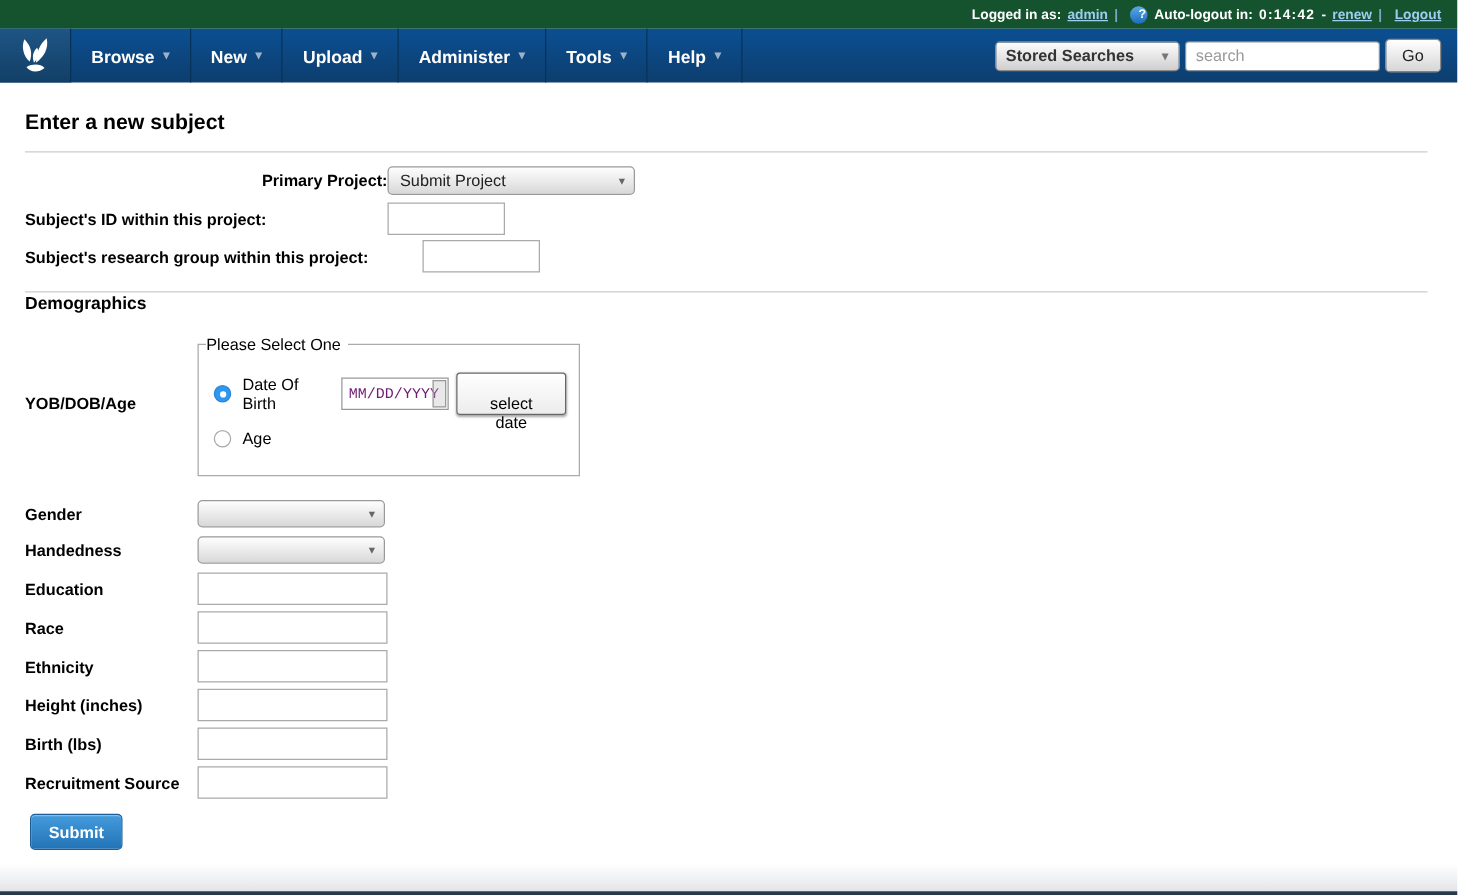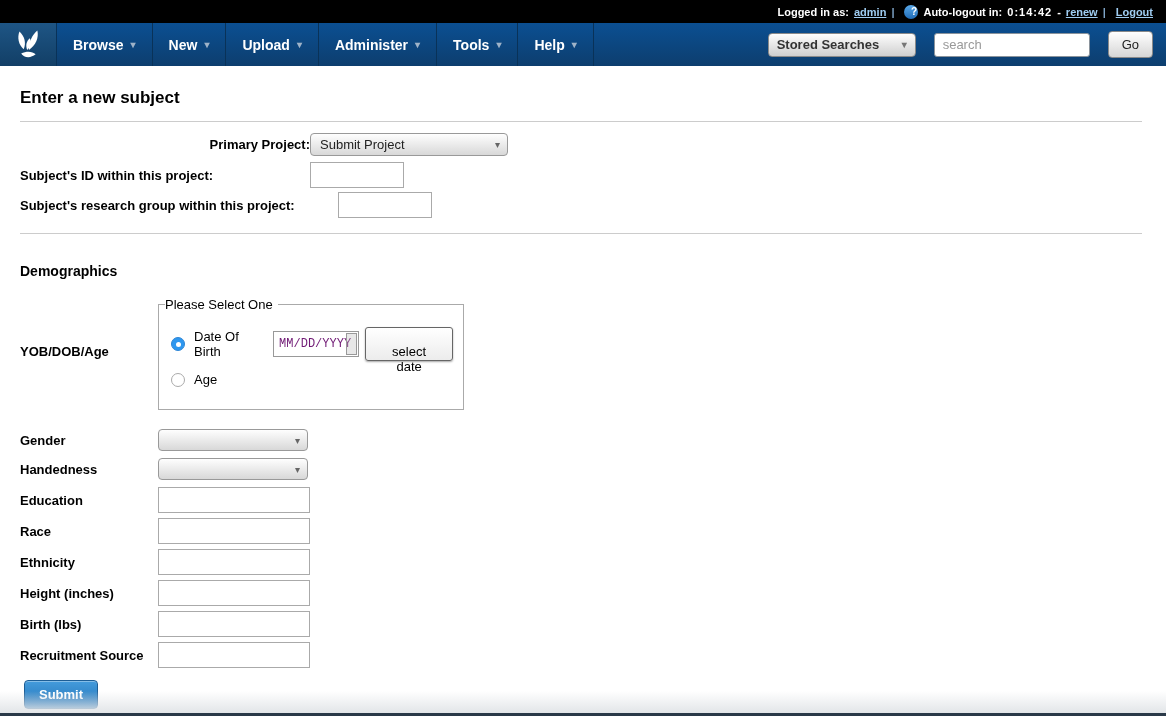--- a/index.html
+++ b/index.html
@@ -1,21 +1,21 @@
 <!DOCTYPE html>
 <html><head>
 <meta charset="utf-8">
 <style>
   * { box-sizing: border-box; margin: 0; padding: 0; }
   html, body { width: 1166px; height: 716px; background: #fff; overflow: hidden; }
   body { font-family: "Liberation Sans", sans-serif; position: relative; }
 
   
   .topbar {
-    height: 23px; background: #000000;
+    height: 23px; background: #14532d;
     display: flex; align-items: center; justify-content: flex-end;
     padding-right: 13px; font-size: 11px; font-weight: bold; color: #fff;
   }
   .topbar span, .topbar a { margin-left: 5px; white-space: nowrap; }
   .tb-link { color: #9fcdf2; text-decoration: underline; cursor: pointer; }
   .tb-sep { color: #7ea4c7; margin: 0 5px; }
   .help-icon {
     width: 14px; height: 14px; border-radius: 50%;
     background: linear-gradient(180deg, #5aa9e9 0%, #1f6cb8 100%);
     color: #fff; font-size: 10px; font-weight: bold;
@@ -36,21 +36,21 @@
     border-right: 1px solid #093258; cursor: pointer;
   }
   .nav-item {
     display: flex; align-items: center; gap: 7px;
     padding: 0 16px; color: #fff; font-size: 14px; font-weight: bold;
     border-right: 1px solid #093258; cursor: pointer; white-space: nowrap;
   }
   .nav-caret { color: #9fb3c8; font-size: 10px; line-height: 1; }
   .nav-right {
     margin-left: auto; display: flex; align-items: center;
-    gap: 18px; padding-right: 13px;
+    gap: 4px; padding-right: 13px;
   }
   .stored-select {
     width: 148px; height: 24px; border-radius: 4px;
     background: linear-gradient(180deg, #fdfdfd 0%, #cfcfcf 100%);
     border: 1px solid #8a8a8a; display: flex; align-items: center;
     padding: 0 8px; font-size: 13px; font-weight: bold; color: #333;
     position: relative; cursor: pointer;
   }
   .stored-select .sel-caret { position: absolute; right: 8px; color: #777; font-size: 10px; }
   .search-input {
@@ -85,21 +85,21 @@
   .select-project { width: 198px; height: 23px; }
   .select-small { width: 150px; height: 22px; }
 
   .txt-input {
     border: 1px solid #aaa; background: #fff; height: 26px;
     font-family: "Liberation Sans", sans-serif; font-size: 13px; padding: 0 5px;
   }
   .w-small { width: 94px; }
   .w-med { width: 152px; }
 
-  .demo-title { font-size: 14px; font-weight: bold; color: #000; margin: 29px 0 13px 0; }
+  .demo-title { font-size: 14px; font-weight: bold; color: #000; margin: 0 0 13px 0; }
 
   .yob-row { display: flex; margin-bottom: 19px; }
   .yob-label { width: 138px; font-size: 13px; font-weight: bold; align-self: center; }
   fieldset.select-one {
     width: 306px; border: 1px solid #aaa; padding: 4px 10px 22px 12px; margin-top: 5px;
   }
   fieldset.select-one legend { font-size: 13px; color: #000; padding: 0 5px 0 0; margin-left: -6px; }
   .radio-row { display: flex; align-items: center; margin-top: 11px; }
   .radio {
     width: 14px; height: 14px; border-radius: 50%;

